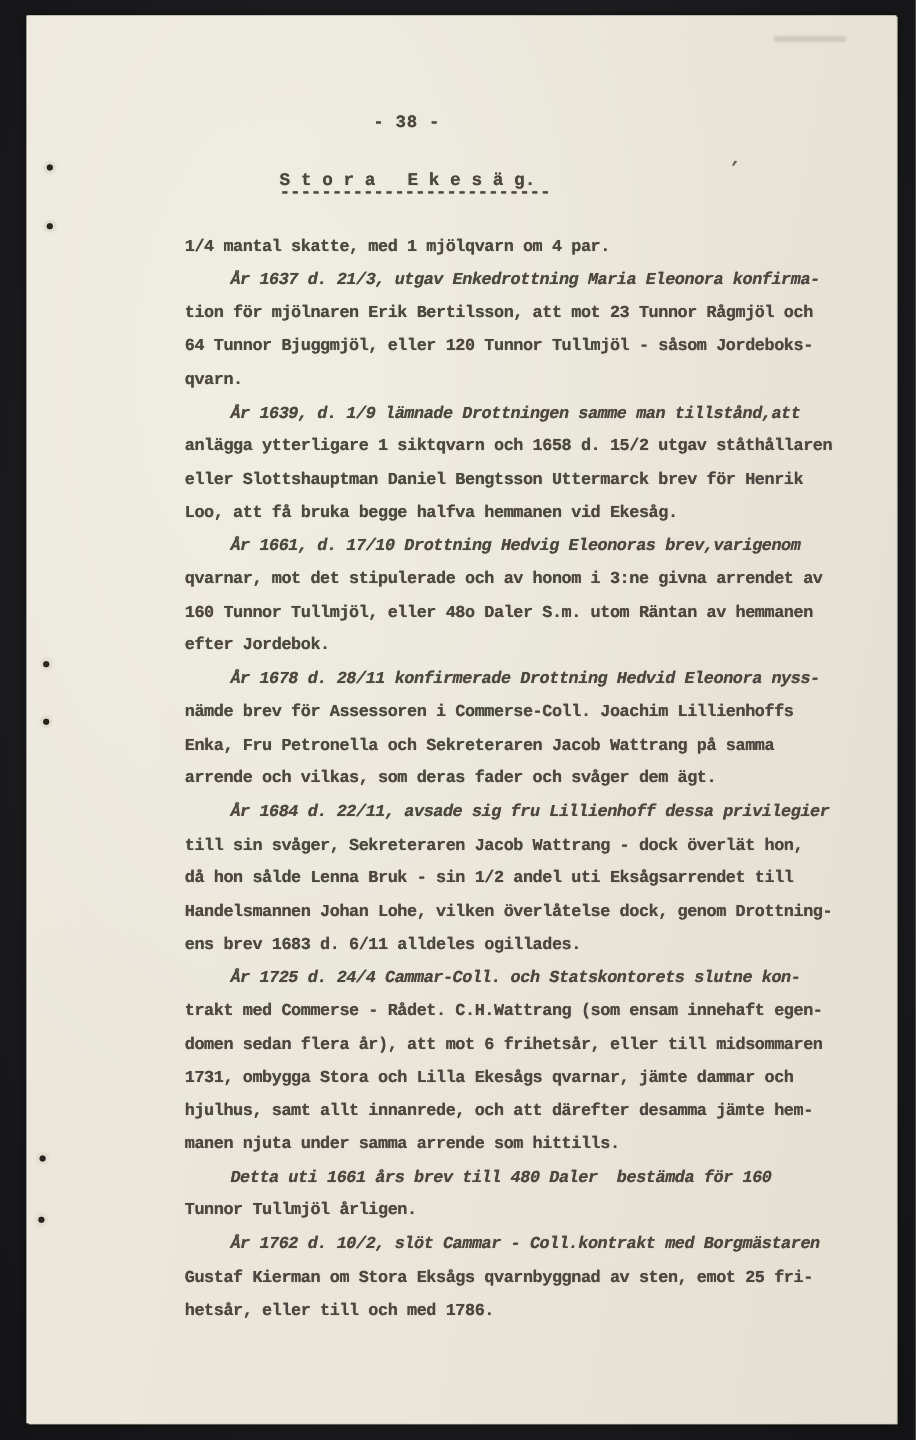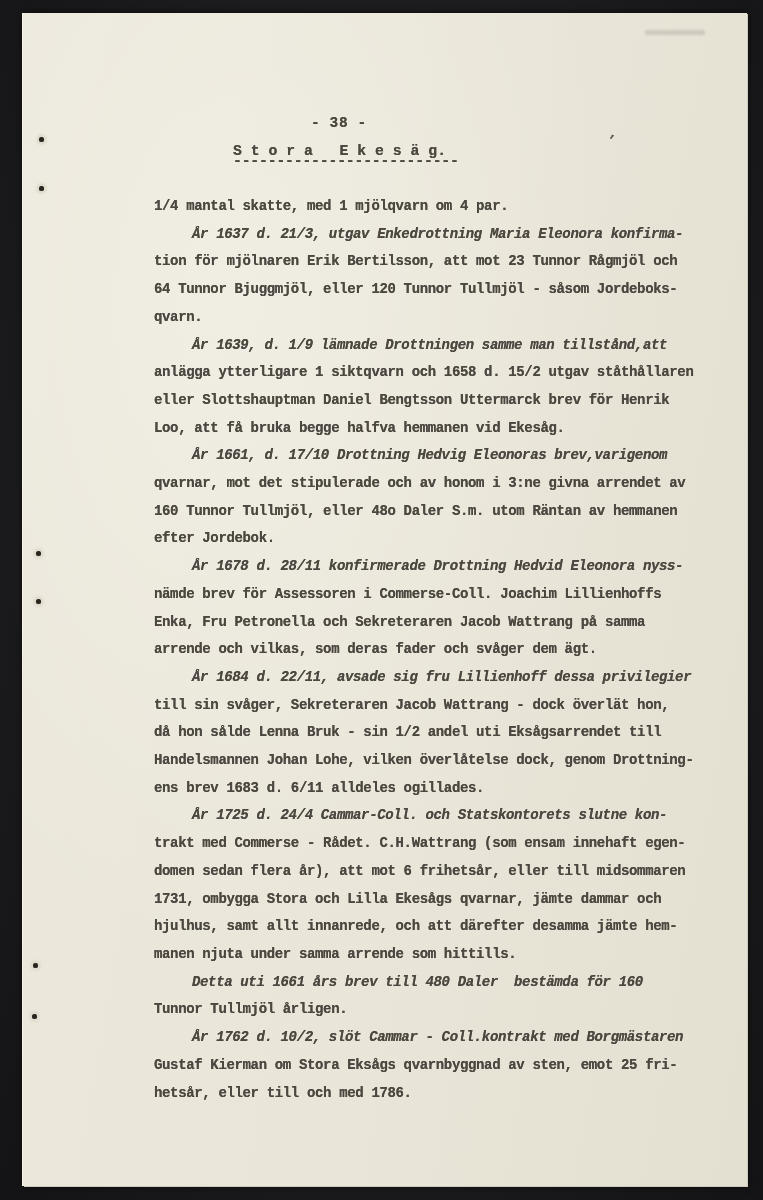--- a/index.html
+++ b/index.html
@@ -20,21 +20,21 @@
       linear-gradient(100deg, #ece8dc 0%, #e9e5d8 55%, #e3dfd1 100%);
     background-color:var(--paper,#eae6d9);
     box-shadow:-1px 0 0 #f6f3e9, 1px 1px 0 #cfcaba, 0 0 8px rgba(0,0,0,0.65);
   }
   .ink{
     color:var(--ink,#4c4841);
     font-weight:700;
     text-shadow:0 0 0.6px rgba(72,66,57,0.85);
   }
   .page-number{
-    position:absolute;top:102px;left:288px;
+    position:absolute;top:82px;left:288px;
     font-size:14.5px;letter-spacing:0.6px;white-space:pre;
   }
   .heading{position:absolute;top:130px;left:210px;}
   .title{font-size:14.8px;white-space:pre;letter-spacing:0;}
   .title-underline{
     margin-top:-5px;font-size:14.8px;letter-spacing:-0.2px;white-space:pre;
     line-height:14px;
   }
   .stray-mark{
     position:absolute;top:120px;left:584px;font-size:14px;

